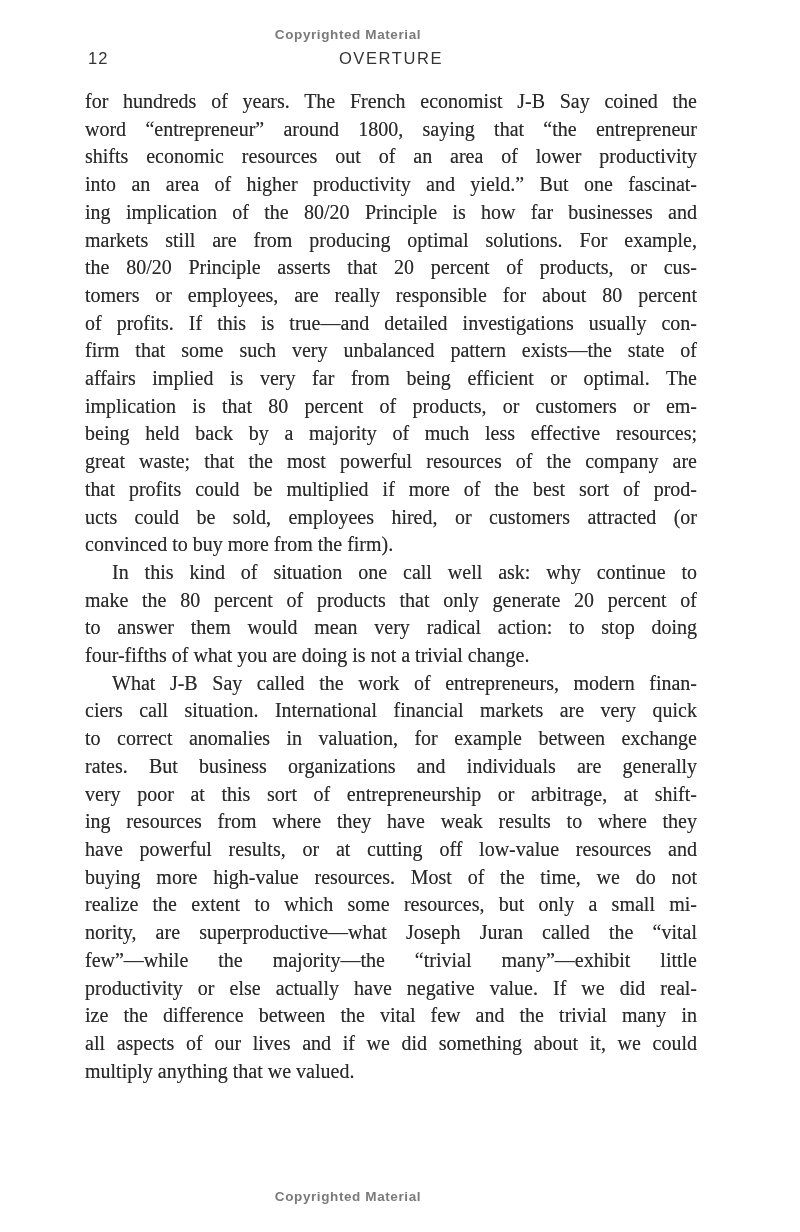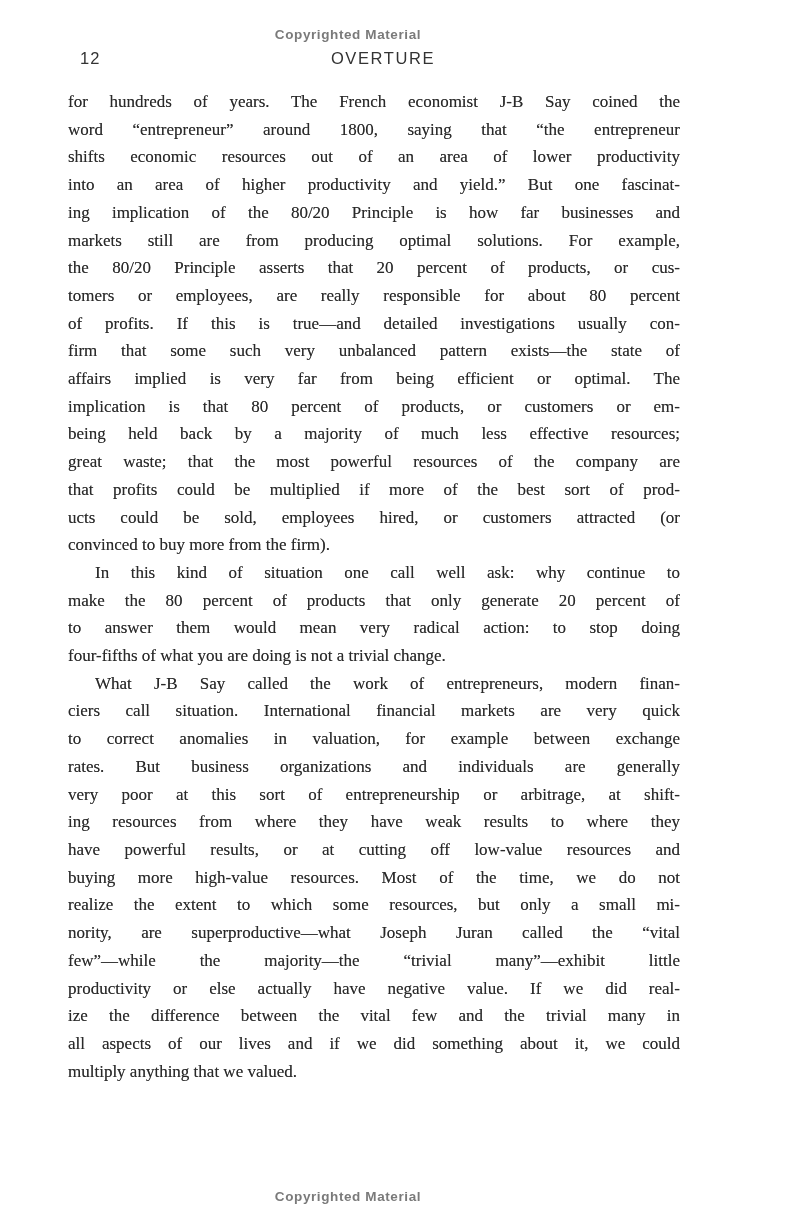--- a/index.html
+++ b/index.html
@@ -25,38 +25,38 @@
     text-align:center;
     font-family:"Liberation Sans", sans-serif;
     font-weight:bold;
     font-size:13.5px;
     letter-spacing:0.6px;
     color:var(--notice-text);
   }
   .notice.top{top:27px;}
   .notice.bottom{top:1189px;}
   .header-row{
-    position:absolute;top:49px;left:77px;width:612px;height:20px;
+    position:absolute;top:49px;left:85px;width:612px;height:20px;
     font-family:"Liberation Sans", sans-serif;
     color:var(--header-text);
   }
   .pagenum{
     position:absolute;left:3px;top:0;
     font-size:16.5px;
     letter-spacing:1px;
   }
   .runhead{
     display:block;
     text-align:center;
     font-size:16.5px;
     letter-spacing:1.6px;
   }
   .bodytext{
-    position:absolute;top:88px;left:68px;width:612px;
-    font-size:17px;
+    position:absolute;top:88px;left:85px;width:612px;
+    font-size:20px;
     line-height:27.7px;
     color:var(--body-text);
     text-shadow:0 0 0.5px rgba(42,42,42,0.55);
   }
   .paragraph{margin:0;padding:0;}
   .line{
     text-align:justify;
     text-align-last:justify;
     white-space:normal;
   }

